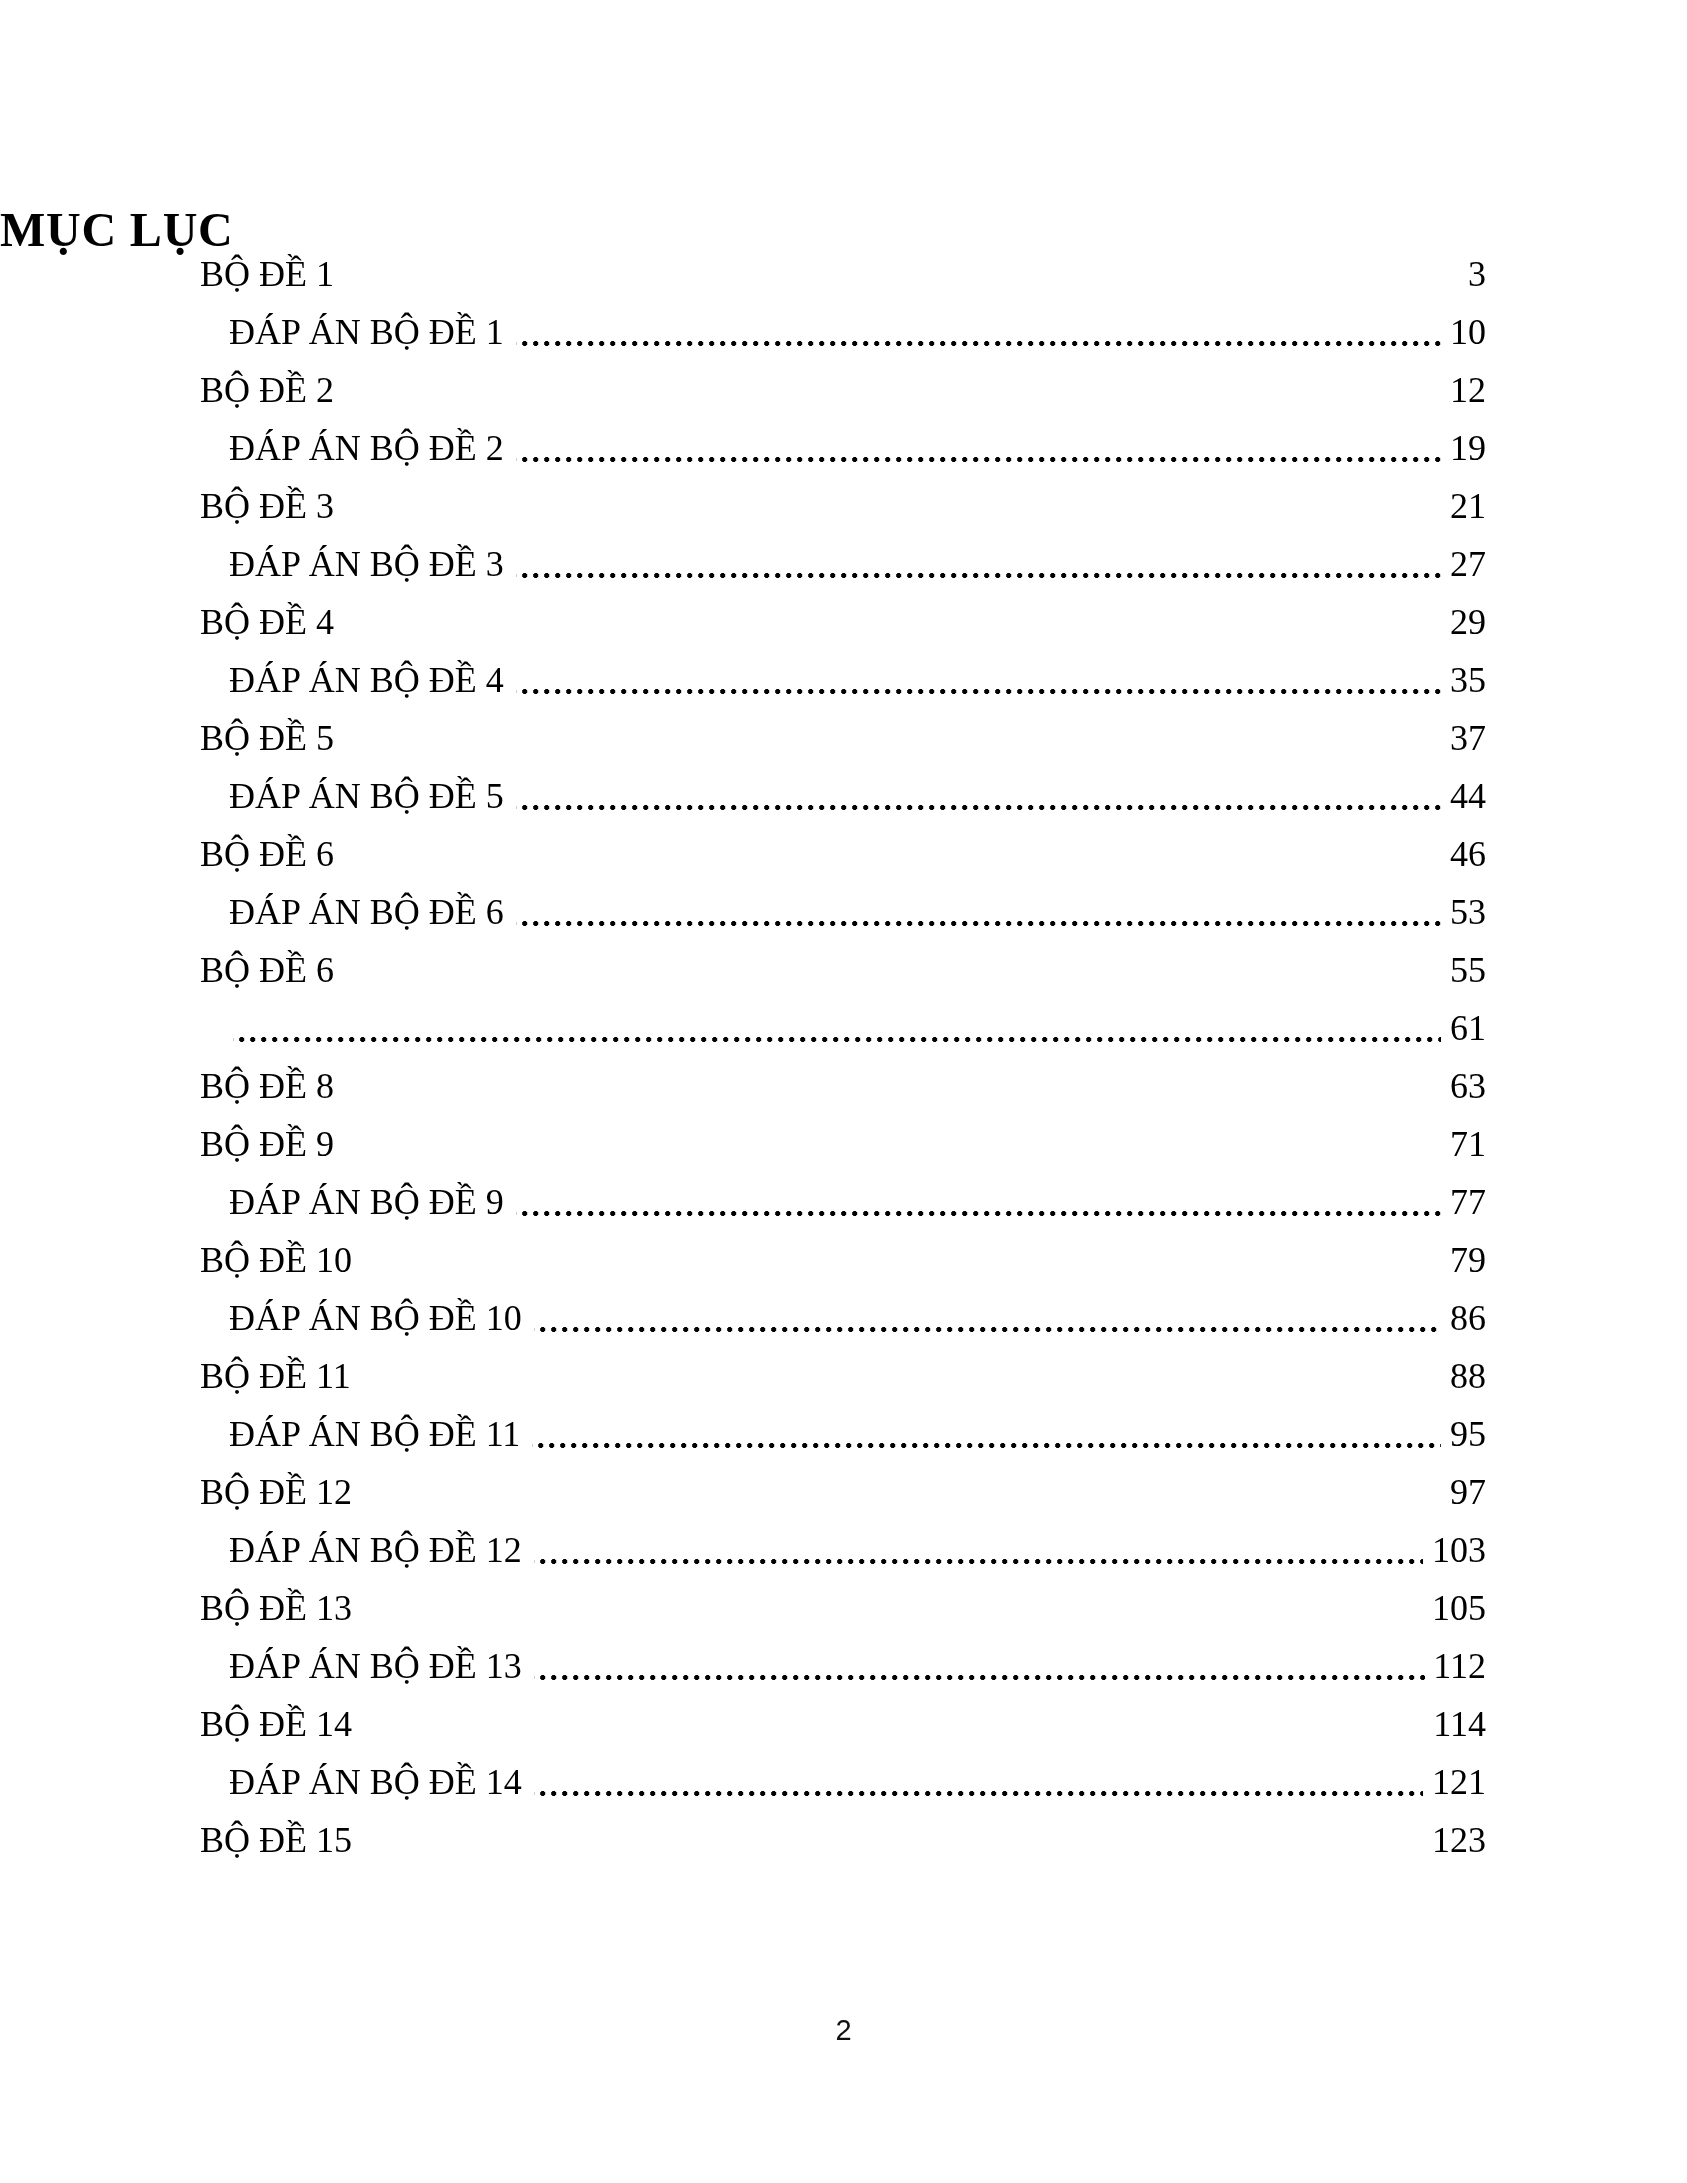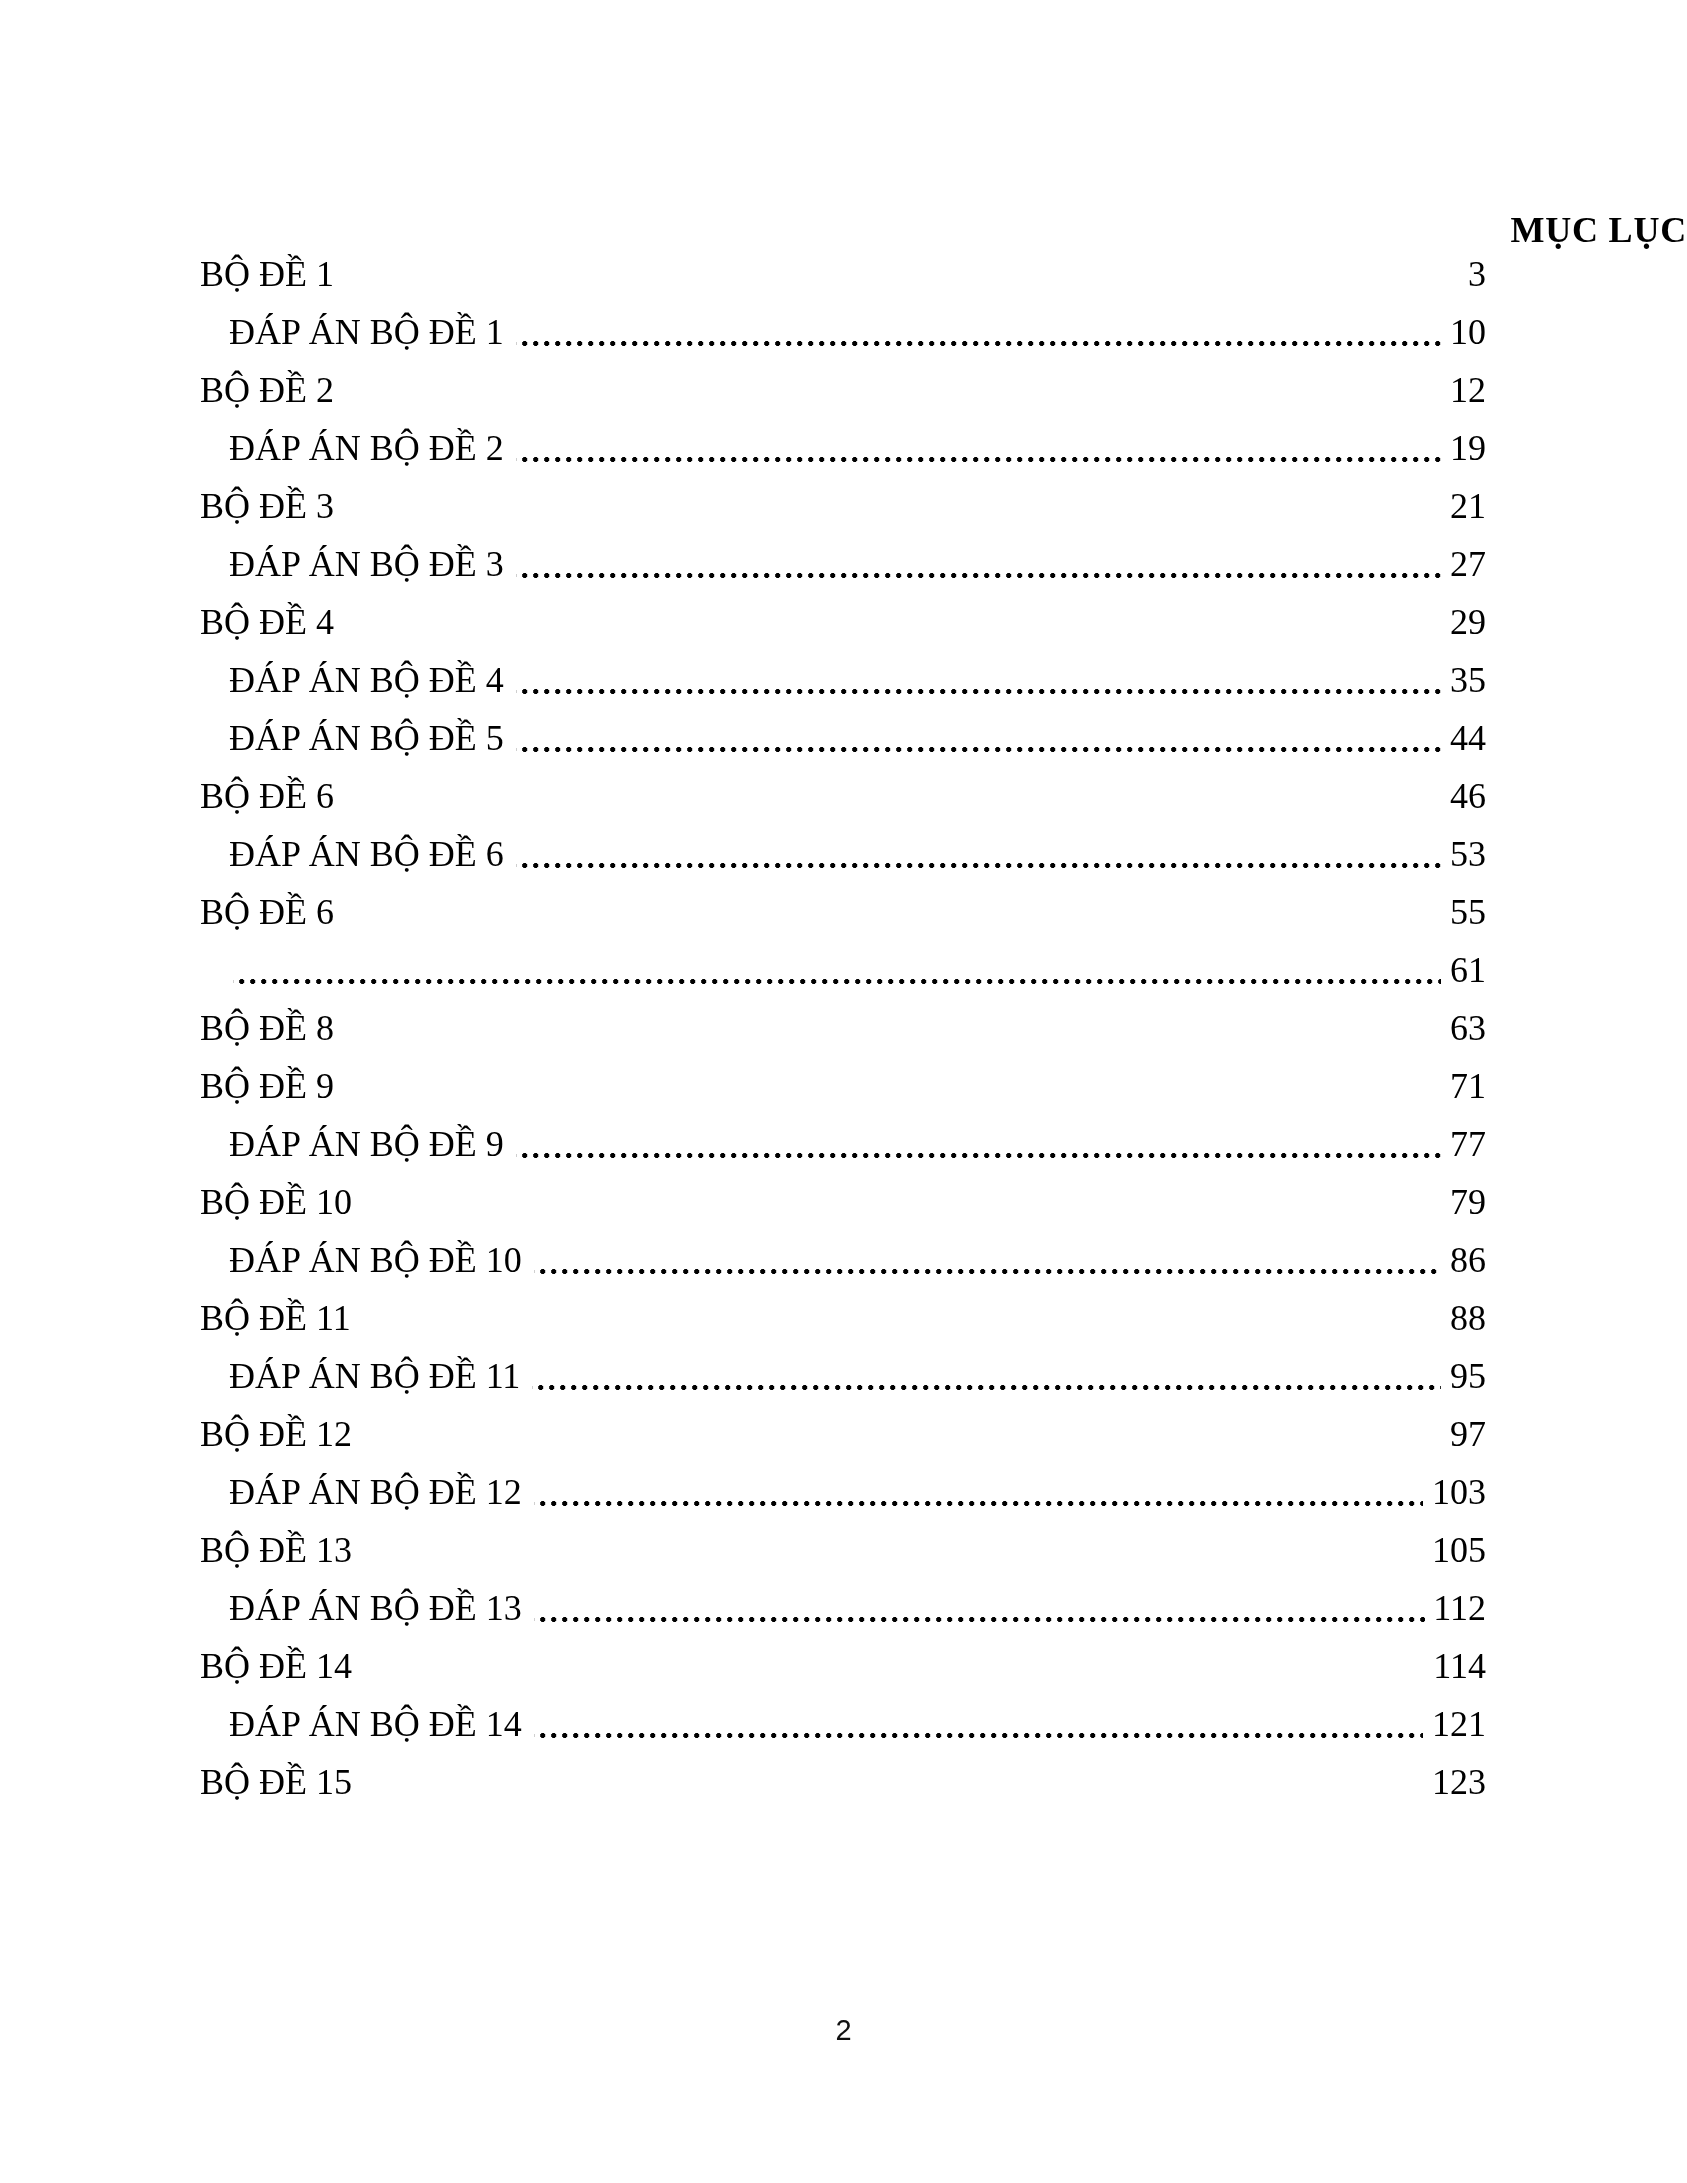--- a/index.html
+++ b/index.html
@@ -13,23 +13,23 @@
     overflow: hidden;
     font-family: "Liberation Serif", serif;
   }
   .doc-title {
     position: absolute;
     top: 201px;
     left: 0;
     width: 100%;
     height: 58px;
     line-height: 58px;
-    text-align: right;
+    text-align: left;
     font-weight: 700;
-    font-size: 36px;
+    font-size: 48px;
     letter-spacing: 0.8px;
   }
   .toc {
     position: absolute;
     top: 245px;
     left: 200px;
     right: 201px;
   }
   .row {
     display: flex;
@@ -109,20 +109,25 @@
       <div class="row main">
     <span class="label">BỘ ĐỀ 4</span>
     <span class="leader"></span>
     <span class="pg">29</span>
   </div>
       <div class="row sub">
     <span class="label">ĐÁP ÁN BỘ ĐỀ 4</span>
     <span class="leader"></span>
     <span class="pg">35</span>
   </div>
+      <div class="row main">
+    <span class="label">BỘ ĐỀ 5</span>
+    <span class="leader"></span>
+    <span class="pg">37</span>
+  </div>
       <div class="row sub">
     <span class="label">ĐÁP ÁN BỘ ĐỀ 5</span>
     <span class="leader"></span>
     <span class="pg">44</span>
   </div>
       <div class="row main">
     <span class="label">BỘ ĐỀ 6</span>
     <span class="leader"></span>
     <span class="pg">46</span>
   </div>

